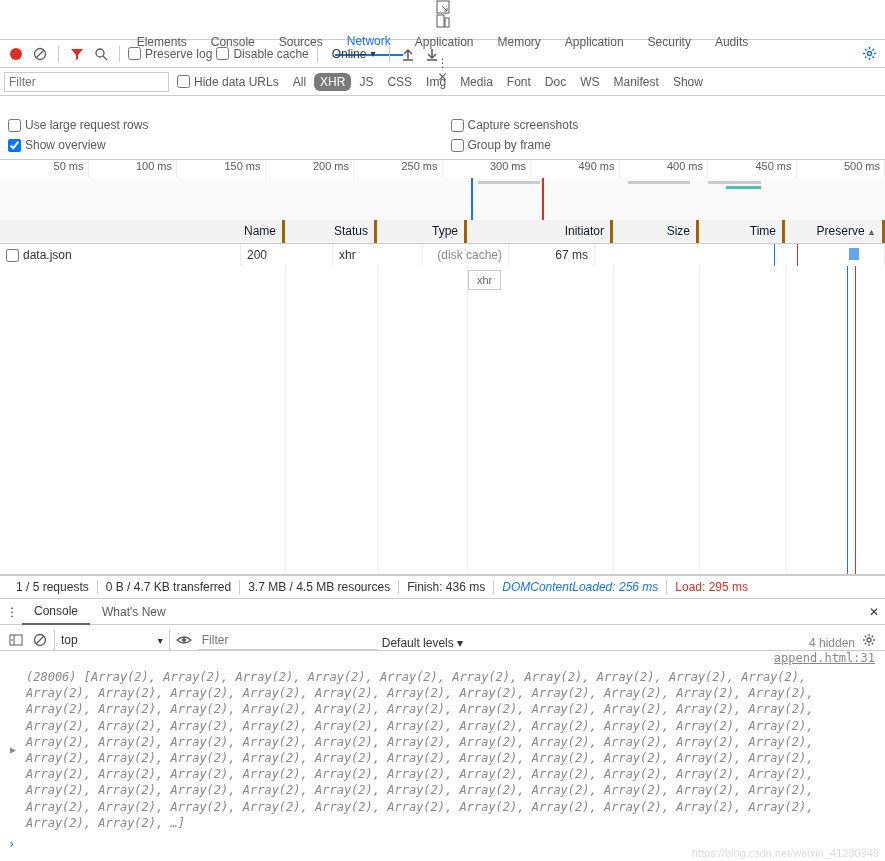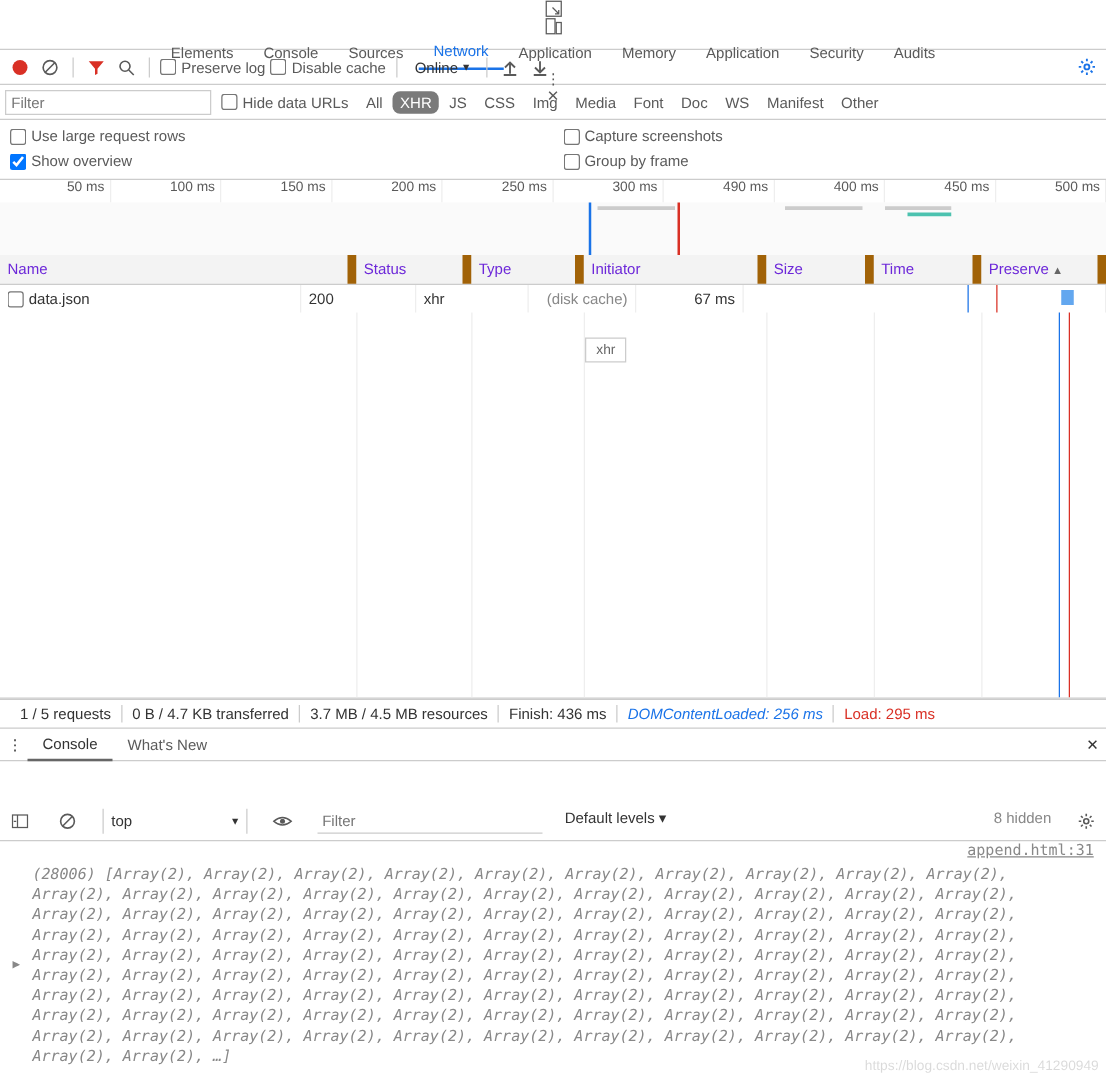--- a/index.html
+++ b/index.html
@@ -17,52 +17,52 @@
 .funnel { color: #d93025; }
 .chk { display: flex; align-items: center; gap: 4px; color: #5a5a5a; }
 .chk input { width: 13px; height: 13px; }
 .throttle { display: flex; align-items: center; gap: 4px; color: #333; padding: 0 6px; }
 .throttle .caret { font-size: 10px; }
 .filter-row { display: flex; align-items: center; height: 28px; border-bottom: 1px solid #ccc; padding: 0 4px; gap: 8px; }
 .filter-input { width: 165px; height: 20px; border: 1px solid #ccc; padding: 0 4px; font-size: 12px; color: #999; }
 .type-filters { display: flex; align-items: center; gap: 2px; text-align: right; }
 .type-filters span { padding: 2px 6px; color: #5a5a5a; cursor: pointer; border-radius: 6px; }
 .type-filters span.active { background: #7a7a7a; color: #fff; }
-.options-row { display: flex; height: 48px; border-bottom: 1px solid #ccc; }
+.options-row { display: flex; height: 48px; border-bottom: 1px solid #ccc; margin-top: 16px; }
 .options-col { flex: 1; padding: 6px 8px; display: flex; flex-direction: column; gap: 6px; }
 .timeline { height: 60px; border-bottom: 1px solid #ccc; position: relative; }
 .timeline-ticks { display: flex; height: 18px; }
 .timeline-ticks .tick { flex: 1; text-align: right; font-size: 11px; color: #5a5a5a; padding-right: 4px; border-right: 1px solid #eee; }
 .timeline-body { height: 42px; position: relative; background: #fafafa; }
 .tl-bar { position: absolute; height: 3px; }
 .tl-line { position: absolute; top: 0; bottom: 0; width: 1px; }
 .table-wrap { height: 355px; display: flex; flex-direction: column; border-bottom: 1px solid #ccc; }
 .table-head { display: flex; height: 24px; background: #f3f3f3; border-bottom: 1px solid #ccc; }
-.table-head .col { border-right: 7px solid #a16207; padding: 4px 6px; color: #6d28d9; font-size: 12px; }
+.table-head .col { border-right: 3px solid #a16207; padding: 4px 6px; color: #0f172a; font-size: 12px; text-align: right; }
 .table-head .col.sort::after { content: " ▲"; font-size: 9px; color: #666; }
 .table-body { flex: 1; overflow: hidden; position: relative; }
 .row { display: flex; height: 22px; align-items: center; }
 .row .cell { border-right: 1px solid #eee; padding: 0 6px; height: 100%; display: flex; align-items: center; font-size: 12px; }
 .row .cell.name input { margin-right: 4px; }
 .row .cell.initiator { color: #1155cc; text-decoration: underline; cursor: pointer; }
 .row .cell.size { color: #888; justify-content: flex-end; }
 .row .cell.time { justify-content: flex-end; }
 .waterfall-mark { position: relative; }
 .waterfall-mark .wline { position: absolute; top: 0; bottom: 0; width: 1px; }
 .tooltip { position: absolute; left: 468px; top: 270px; background: #fff; border: 1px solid #ccc; padding: 3px 8px; font-size: 11px; color: #666; }
 .summary-bar { display: flex; align-items: center; height: 24px; border-top: 1px solid #ccc; border-bottom: 1px solid #ccc; padding: 0 8px; gap: 0; font-size: 12px; color: #333; }
 .summary-bar .seg { padding: 0 8px; border-right: 1px solid #ccc; }
 .summary-bar .seg:last-child { border-right: none; }
 .summary-bar .dom { color: #1a73e8; font-style: italic; }
 .summary-bar .load { color: #d93025; }
 .drawer-tabs { display: flex; align-items: center; height: 26px; border-bottom: 1px solid #ccc; padding: 0 6px; gap: 4px; }
 .drawer-tabs .tab { padding: 0 12px; height: 26px; display: flex; align-items: center; color: #5a5a5a; cursor: pointer; }
 .drawer-tabs .tab.active { border-bottom: 2px solid #666; color: #333; }
 .drawer-tabs .spacer { flex: 1; }
-.console-bar { display: flex; align-items: flex-start; height: 26px; border-bottom: 1px solid #ccc; padding: 0 6px; gap: 18px; margin-top: 38px; }
+.console-bar { display: flex; align-items: flex-end; height: 26px; border-bottom: 1px solid #ccc; padding: 0 6px; gap: 4px; }
 .console-bar .ico { width: 20px; height: 20px; display: flex; align-items: center; justify-content: center; color: #5a5a5a; cursor: pointer; }
 .ctx-select { display: flex; align-items: center; gap: 80px; padding: 0 6px; border-left: 1px solid #ccc; border-right: 1px solid #ccc; height: 20px; }
 .eye { color: #5a5a5a; }
 .console-filter { flex: 0 0 180px; height: 20px; border: none; border-bottom: 1px solid #ccc; padding: 0 4px; font-size: 12px; color: #999; }
 .levels { color: #333; }
 .hidden-count { color: #888; margin-left: auto; }
 .console-output { padding: 4px 10px 4px 26px; font-family: Consolas, monospace; font-size: 12px; color: #888; font-style: italic; line-height: 1.35; position: relative; }
 .console-src { text-align: right; color: #888; font-style: normal; text-decoration: underline; padding-right: 10px; font-family: Consolas, monospace; font-size: 12px; }
 .console-output .arrow { position: absolute; left: 10px; top: 50%; transform: translateY(-50%); font-style: normal; color: #888; font-size: 10px; }
 .prompt { color: #1a73e8; padding: 2px 8px; font-family: Consolas, monospace; }
@@ -170,21 +170,21 @@
       <span>All</span>
       <span class="active">XHR</span>
       <span>JS</span>
       <span>CSS</span>
       <span>Img</span>
       <span>Media</span>
       <span>Font</span>
       <span>Doc</span>
       <span>WS</span>
       <span>Manifest</span>
-      <span>Other</span>
+      <span>Show</span>
     </div>
 </div>
 
 <div class="options-row">
   <div class="options-col">
     <label class="chk">
         <input type="checkbox" style="">
         <span>Use large request rows</span>
       </label>
     <label class="chk">
@@ -307,21 +307,21 @@
       <span style="font-size:10px">▾</span>
   </div>
   <div class="ico eye">
     <svg width="16" height="12" viewBox="0 0 16 12">
         <path d="M1 6 Q8 0 15 6 Q8 12 1 6 Z" fill="none" stroke="#5a5a5a" stroke-width="1.3"></path>
         <circle cx="8" cy="6" r="2" fill="#5a5a5a"></circle>
       </svg>
   </div>
   <input class="console-filter" placeholder="Filter" style="">
   <div class="levels">Default levels ▾</div>
-  <div class="hidden-count">8 hidden</div>
+  <div class="hidden-count">4 hidden</div>
   <div class="ico">
     <svg width="14" height="14" viewBox="0 0 14 14">
         <circle cx="7" cy="7" r="2" fill="none" stroke="#5a5a5a" stroke-width="1.3"></circle>
         <path d="M7 1 L7 3 M7 11 L7 13 M1 7 L3 7 M11 7 L13 7 M2.8 2.8 L4.2 4.2 M9.8 9.8 L11.2 11.2 M11.2 2.8 L9.8 4.2 M4.2 9.8 L2.8 11.2" stroke="#5a5a5a" stroke-width="1.3"></path>
       </svg>
   </div>
 </div>
 
 <div class="console-src">append.html:31</div>
 <div class="console-output">

